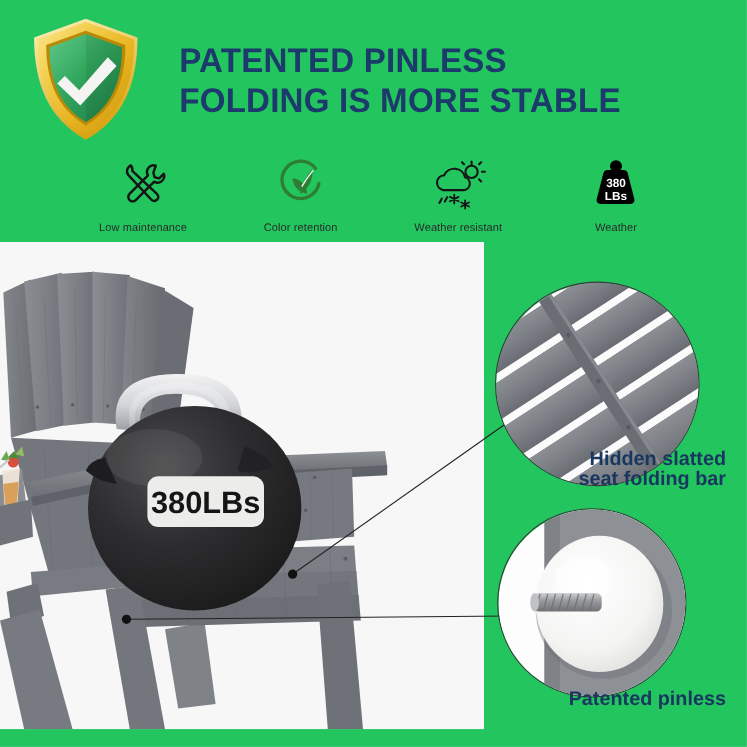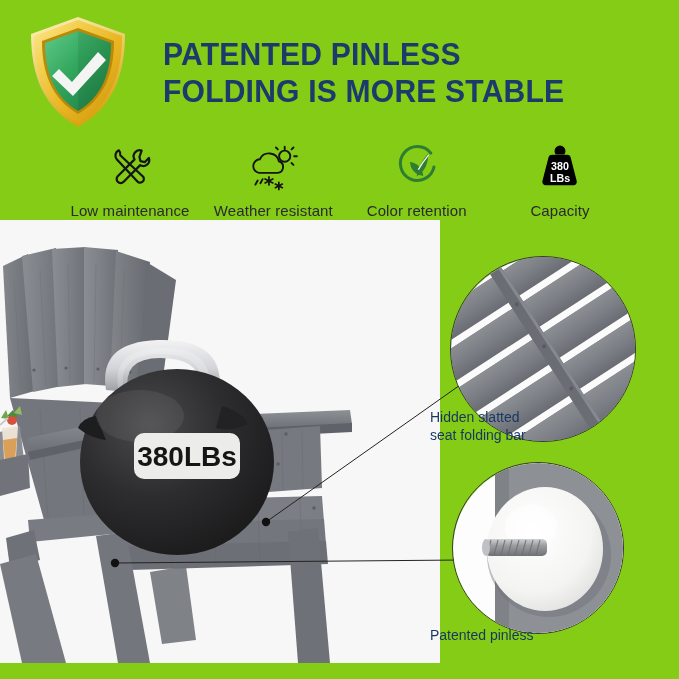--- a/index.html
+++ b/index.html
@@ -7,21 +7,21 @@
     padding: 0;
     background: #ffffff;
   }
   body {
     font-family: "Liberation Sans", sans-serif;
   }
   #stage {
     position: relative;
     width: 679px;
     height: 679px;
-    background: #84cc16;
+    background: #22c55e;
     overflow: hidden;
   }
 
   
   .header {
     position: absolute;
     left: 0; top: 0;
     width: 679px;
     height: 130px;
   }
@@ -66,21 +66,21 @@
     align-items: center;
   }
   .feature-icon {
     height: 58px;
     display: flex;
     align-items: center;
     justify-content: center;
   }
   .feature-label {
     margin-top: 6px;
-    font-size: 15px;
+    font-size: 10px;
     color: #2a2a2a;
     text-align: center;
     letter-spacing: 0.1px;
     font-family: "Liberation Sans", sans-serif;
   }
 
   
   .photo {
     position: absolute;
     left: 0;
@@ -90,24 +90,24 @@
   }
   .callout-circle {
     position: absolute;
     border-radius: 50%;
     overflow: hidden;
     border: 1px solid #3a3a3a;
     box-sizing: border-box;
   }
   .callout-label {
     position: absolute;
-    text-align: left;
+    text-align: right;
     color: #18365f;
-    font-weight: normal;
-    font-size: 14px;
+    font-weight: bold;
+    font-size: 18px;
     line-height: 18px;
     font-family: "Liberation Sans", sans-serif;
   }
   .callout-label span { display: block; }
 
   .co1-circle { left: 450px; top: 256px; width: 186px; height: 186px; }
   .co1-label  { left: 430px; top: 408px; width: 230px; }
   .co2-circle { left: 452px; top: 462px; width: 172px; height: 172px; }
   .co2-label  { left: 430px; top: 626px; width: 230px; }
 
@@ -168,58 +168,58 @@
             <path d="M16 10 a6.2 6.2 0 0 0 -2.3 9.6 L36 43.5 a4 4 0 0 0 5.8 .2 a4 4 0 0 0 -.2 -5.8 L17.5 15.4 a6.2 6.2 0 0 0 -1.5 -5.4 z"></path>
             <path d="M40.5 10.4 a6.4 6.4 0 0 0 -7.6 9.4 L14.8 38 a4.2 4.2 0 0 0 .1 6 a4.2 4.2 0 0 0 6 .1 L39 26 a6.4 6.4 0 0 0 9.3 -7.7 l-4.5 4.5 l-4.5 -1.1 l-1.1 -4.5 z"></path>
           </g>
         </svg>
       </div>
       <div class="feature-label">Low maintenance</div>
     </div>
 
     <div class="feature">
       <div class="feature-icon">
+        <svg viewBox="0 0 56 56" width="50" height="50">
+          <path d="M43.5 12.5 A19 19 0 1 0 47 28" fill="none" stroke="#2e7d32" stroke-width="3.4" stroke-linecap="round"></path>
+          <path d="M40.5 13 C41 24 36.5 33.5 27.5 38.5 C30 29 34 20 40.5 13 Z" fill="#2e7d32"></path>
+          <path d="M20 22.5 C28.5 23.5 34 29 35 38 C26.5 37 21 31.5 20 22.5 Z" fill="#2e7d32"></path>
+          <path d="M29.5 31 C33 25 37 19.5 41 14.5" fill="none" stroke="#f7f7f7" stroke-width="1.4"></path>
+        </svg>
+      </div>
+      <div class="feature-label">Color retention</div>
+    </div>
+
+    <div class="feature">
+      <div class="feature-icon">
         <svg viewBox="0 0 60 56" width="54" height="52">
           <g fill="none" stroke="#151515" stroke-width="2.1" stroke-linecap="round">
             <circle cx="43" cy="16" r="6.2"></circle>
             <path d="M43 5.5 v3 M53.5 16 h3 M50.6 8.4 l2.1 -2.1 M50.6 23.6 l2.1 2.1 M35.4 8.4 l-2.1 -2.1"></path>
             <path d="M14.5 34.5 a7.6 7.6 0 0 1 .9 -15.1 a11.2 11.2 0 0 1 21.1 2.2 a6.6 6.6 0 0 1 -1.4 12.9 z"></path>
             <path d="M13 43 l-2.5 4.5 M18.5 41.5 l-2.5 4.5"></path>
           </g>
           <g stroke="#151515" stroke-width="1.9" stroke-linecap="round">
             <path d="M25.5 39 v9 M21.2 41.3 l8.6 4.4 M29.8 41.3 l-8.6 4.4"></path>
             <path d="M36.5 45 v8 M32.6 47 l7.8 4 M40.4 47 l-7.8 4"></path>
           </g>
         </svg>
       </div>
       <div class="feature-label">Weather resistant</div>
     </div>
 
     <div class="feature">
       <div class="feature-icon">
-        <svg viewBox="0 0 56 56" width="50" height="50">
-          <path d="M43.5 12.5 A19 19 0 1 0 47 28" fill="none" stroke="#2e7d32" stroke-width="3.4" stroke-linecap="round"></path>
-          <path d="M40.5 13 C41 24 36.5 33.5 27.5 38.5 C30 29 34 20 40.5 13 Z" fill="#2e7d32"></path>
-          <path d="M20 22.5 C28.5 23.5 34 29 35 38 C26.5 37 21 31.5 20 22.5 Z" fill="#2e7d32"></path>
-          <path d="M29.5 31 C33 25 37 19.5 41 14.5" fill="none" stroke="#f7f7f7" stroke-width="1.4"></path>
-        </svg>
-      </div>
-      <div class="feature-label">Color retention</div>
-    </div>
-
-    <div class="feature">
-      <div class="feature-icon">
         <svg viewBox="0 0 56 58" width="48" height="50">
           <path d="M28 4 a6.4 6.4 0 0 0 -6.4 6.4 a6.4 6.4 0 0 0 1.5 4.1 h9.8 a6.4 6.4 0 0 0 1.5 -4.1 A6.4 6.4 0 0 0 28 4 z" fill="#000"></path>
           <path d="M19.5 14.6 h17 a4 4 0 0 1 3.8 2.8 l7.2 28 a4 4 0 0 1 -3.9 5 H11.4 a4 4 0 0 1 -3.9 -5 l7.2 -28 a4 4 0 0 1 3.8 -2.8 z" fill="#000"></path>
           <text x="28" y="33" font-family="Liberation Sans, sans-serif" font-size="12.5" font-weight="bold" fill="#ffffff" text-anchor="middle">380</text>
           <text x="28" y="46" font-family="Liberation Sans, sans-serif" font-size="12.5" font-weight="bold" fill="#ffffff" text-anchor="middle">LBs</text>
         </svg>
       </div>
-      <div class="feature-label">Capacity</div>
+      <div class="feature-label">Weather</div>
     </div>
   </div>
 
   <div class="photo">
     <svg viewBox="0 0 440 443" width="440" height="443">
       <defs>
         <linearGradient id="slatG" x1="0" y1="0" x2="1" y2="0">
           <stop offset="0%" stop-color="#8a8d92"></stop>
           <stop offset="50%" stop-color="#7d8086"></stop>
           <stop offset="100%" stop-color="#6e7177"></stop>

